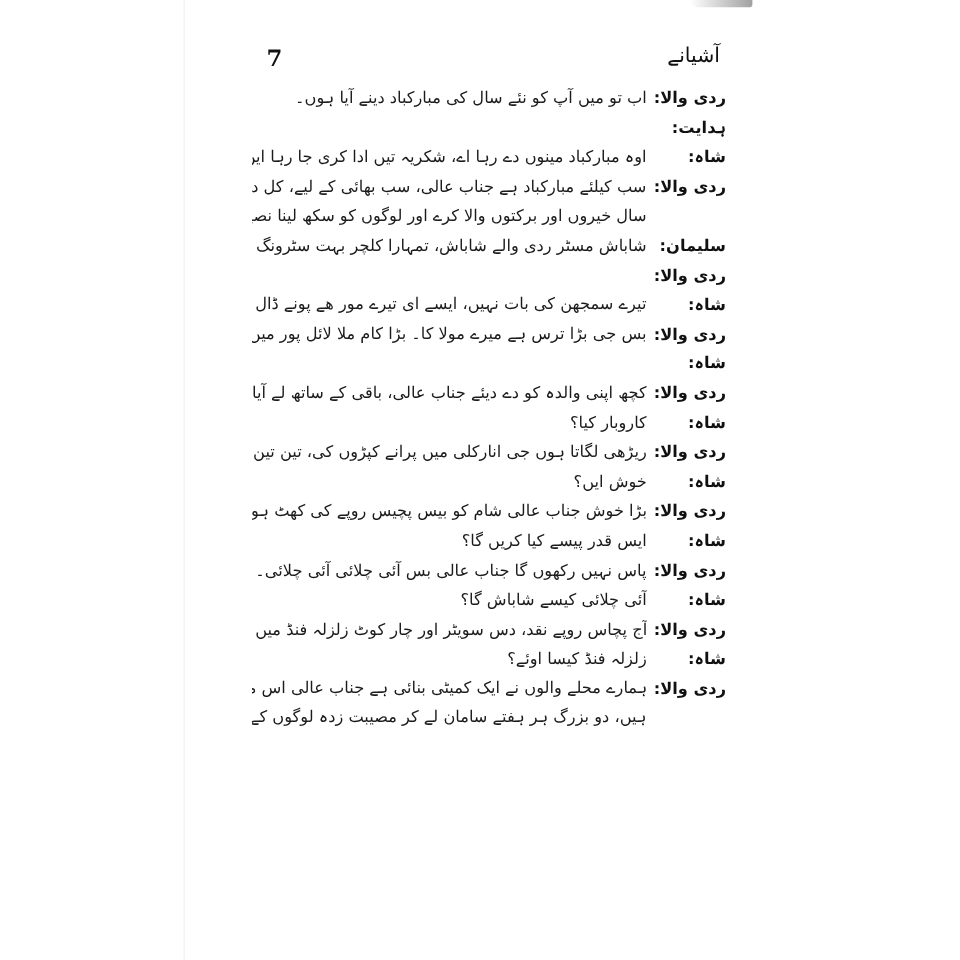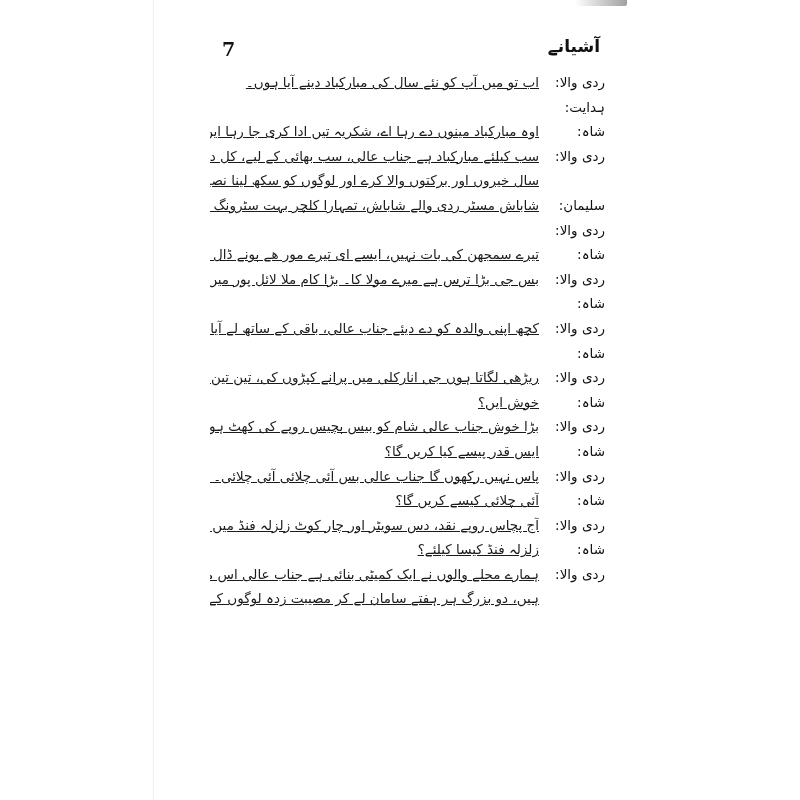--- a/index.html
+++ b/index.html
@@ -50,21 +50,21 @@
       font-weight: bold;
       font-size: 19px;
       color: #111;
     }
     .running-title {
       position: absolute;
       right: 0;
       top: -2px;
       direction: rtl;
       font-size: 17px;
-      font-weight: bold;
+      font-weight: normal;
       color: #111;
     }
     .script {
       position: absolute;
       top: 70px;
       left: 210px;
       width: 395px;
       direction: rtl;
     }
     .line {
@@ -73,29 +73,28 @@
       align-items: baseline;
       min-height: 24.6px;
       font-size: 13.5px;
       line-height: 24.6px;
       white-space: nowrap;
     }
     .speaker {
       width: 66px;
       flex: 0 0 66px;
       text-align: right;
-      font-weight: normal;
+      font-weight: bold;
       color: #111;
     }
     .speech {
       flex: 1 1 auto;
       text-align: right;
       color: #1b1b1b;
       overflow: hidden;
-      text-decoration: underline;
     }
   </style>
 </head>
 <body>
 
 <div class="page">
   <div class="scan-edge"></div>
   <div class="smudge"></div>
 
   <div class="header">
@@ -140,20 +139,21 @@
       </div>
       <div class="line">
         <span class="speaker">شاہ:</span>
       </div>
       <div class="line">
         <span class="speaker">ردی والا:</span>
         <span class="speech">کچھ اپنی والدہ کو دے دیئے جناب عالی، باقی کے ساتھ لے آیا کاروبار کے لیے۔</span>
       </div>
       <div class="line">
         <span class="speaker">شاہ:</span>
+        <span class="speech">کاروبار کیا؟</span>
       </div>
       <div class="line">
         <span class="speaker">ردی والا:</span>
         <span class="speech">ریڑھی لگاتا ہوں جی انارکلی میں پرانے کپڑوں کی، تین تین روپے سویٹر چھ روپے کا</span>
       </div>
       <div class="line">
         <span class="speaker">شاہ:</span>
         <span class="speech">خوش ایں؟</span>
       </div>
       <div class="line">
@@ -163,29 +163,29 @@
       <div class="line">
         <span class="speaker">شاہ:</span>
         <span class="speech">ایس قدر پیسے کیا کریں گا؟</span>
       </div>
       <div class="line">
         <span class="speaker">ردی والا:</span>
         <span class="speech">پاس نہیں رکھوں گا جناب عالی بس آئی چلائی آئی چلائی۔ دولت جمع ہو جائے تو آدمی</span>
       </div>
       <div class="line">
         <span class="speaker">شاہ:</span>
-        <span class="speech">آئی چلائی کیسے کریں گا؟</span>
+        <span class="speech">آئی چلائی کیسے شاباش گا؟</span>
       </div>
       <div class="line">
         <span class="speaker">ردی والا:</span>
         <span class="speech">آج پچاس روپے نقد، دس سویٹر اور چار کوٹ زلزلہ فنڈ میں دے کر آیا ہوں۔</span>
       </div>
       <div class="line">
         <span class="speaker">شاہ:</span>
-        <span class="speech">زلزلہ فنڈ کیسا کیلئے؟</span>
+        <span class="speech">زلزلہ فنڈ کیسا اوئے؟</span>
       </div>
       <div class="line">
         <span class="speaker">ردی والا:</span>
         <span class="speech">ہمارے محلے والوں نے ایک کمیٹی بنائی ہے جناب عالی اس میں سب کچھ جمع کرتے</span>
       </div>
       <div class="line">
         <span class="speaker"></span>
         <span class="speech">ہیں، دو بزرگ ہر ہفتے سامان لے کر مصیبت زدہ لوگوں کے پاس پہنچا دیتے ہیں۔</span>
       </div>
     </div>

